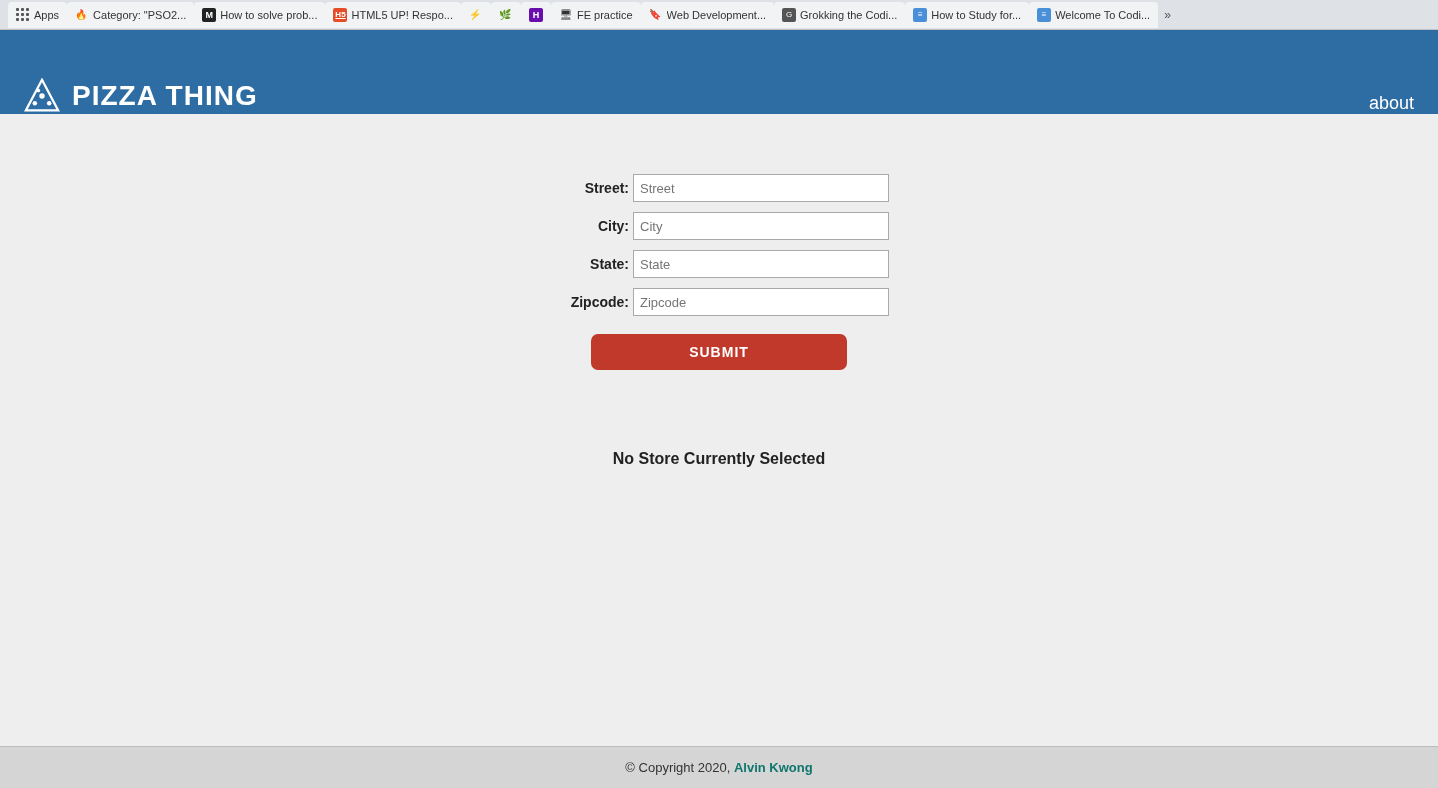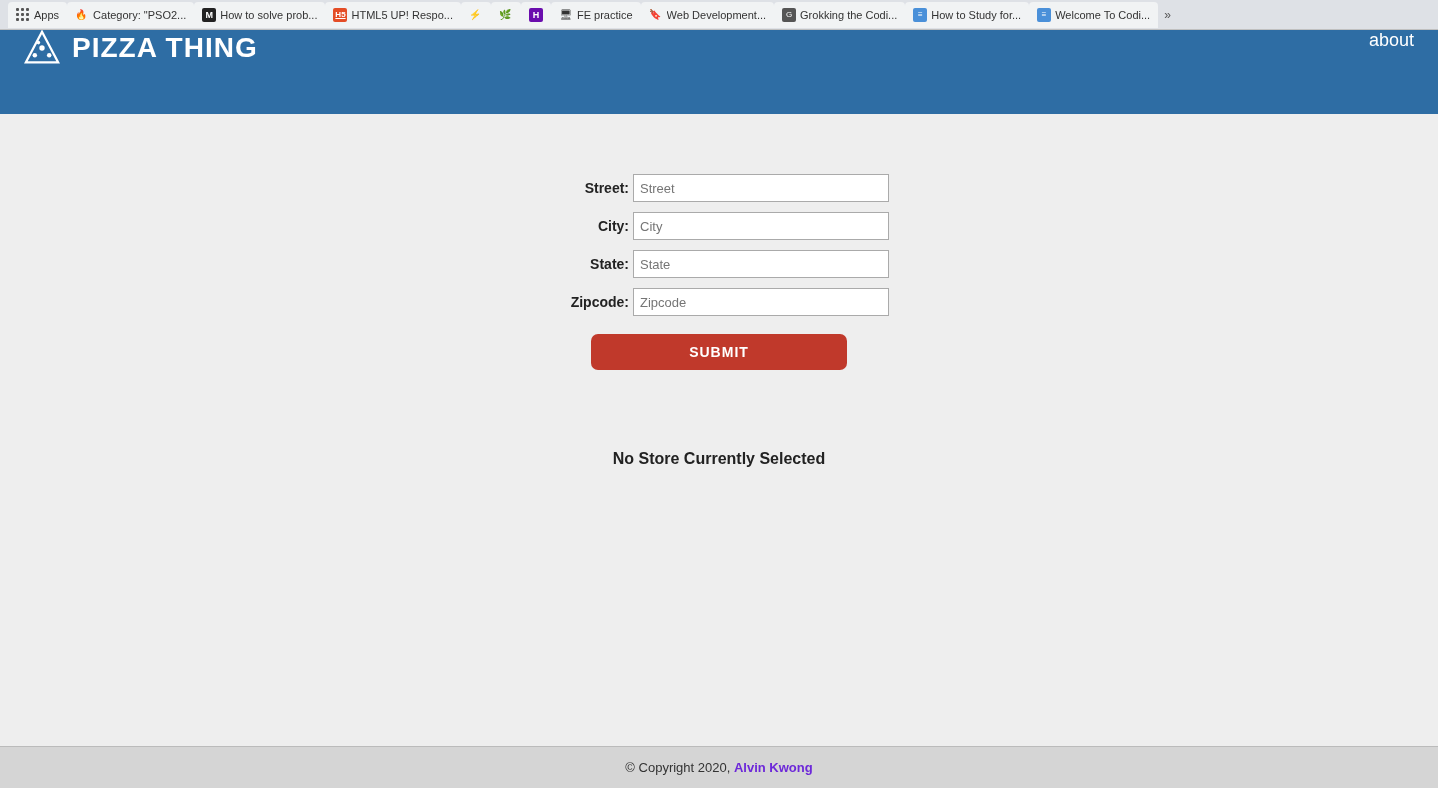--- a/index.html
+++ b/index.html
@@ -79,21 +79,21 @@
       padding: 2px 6px;
       font-size: 12px;
       color: #555;
     }
 
     
     .navbar {
       background-color: #2e6da4;
       height: 84px;
       display: flex;
-      align-items: flex-start;
+      align-items: flex-end;
       padding: 0 24px;
       justify-content: space-between;
     }
 
     .navbar-brand {
       display: flex;
       align-items: center;
       gap: 12px;
       color: white;
     }
@@ -187,21 +187,21 @@
       height: 42px;
       display: flex;
       align-items: center;
       justify-content: center;
       font-size: 13px;
       color: #333;
       border-top: 1px solid #bbb;
     }
 
     .footer-link {
-      color: #6d28d9;
+      color: #0f766e;
       font-weight: bold;
       text-decoration: none;
       margin-top: 44px;
     }
   </style>
 </head>
 <body>
 
 <div class="browser-bar">
   <div class="browser-tab">

